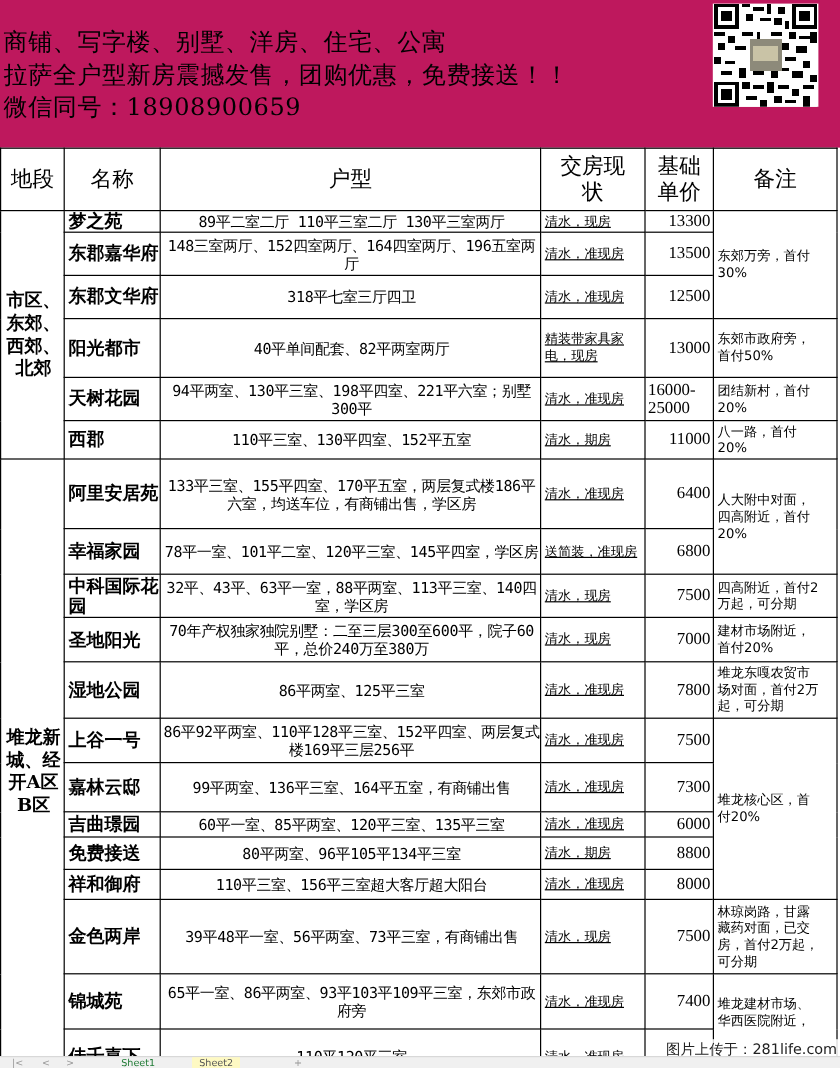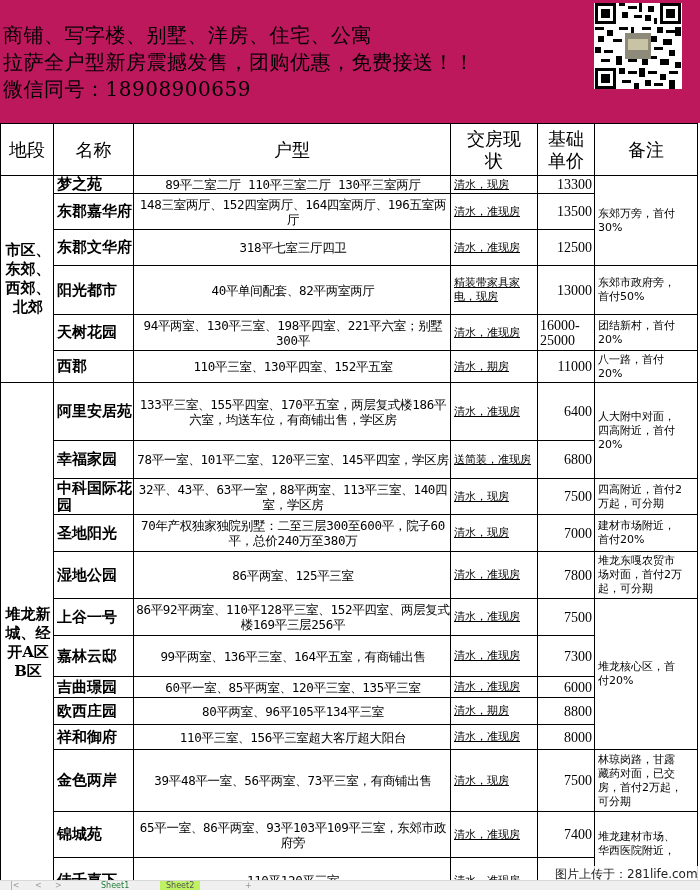--- a/index.html
+++ b/index.html
@@ -23,21 +23,21 @@
   td.name { font-family: "DejaVu Serif", serif; font-weight: bold; font-size: 15px; line-height: 17px; padding-left: 3px; }
   td.type { font-family: "DejaVu Sans Mono", monospace; font-size: 12.5px; line-height: 15px; padding-left: 2px; letter-spacing: -0.3px; text-align: center; }
   td.status { font-size: 11px; line-height: 14px; padding-left: 3px; text-decoration: underline; }
   td.price { font-size: 14px; text-align: right; padding-right: 2px; font-family: Liberation Serif, serif; }
   td.price.range { text-align: left; padding-left: 2px; line-height: 15px; }
   td.note { font-size: 11px; line-height: 14px; padding-left: 3px; padding-right: 14px; vertical-align: middle; }
 
   .tabbar { position: absolute; left: 0; top: 880px; width: 700px; height: 10px; background: #f0f0f0; border-top: 1px solid #d8d8d8; }
   .tab-nav { position: absolute; top: 0; font-size: 8px; color: #999; }
   .sheet-tab { position: absolute; top: 0; height: 10px; font-size: 8px; line-height: 10px; color: #1e7b34; padding: 0 6px; }
-  .sheet-tab.inactive { background: #bef264; color: #555; }
+  .sheet-tab.inactive { background: #fef9c3; color: #555; }
 
   .watermark { position: absolute; left: 553px; top: 866px; font-size: 12px; color: #222; background: rgba(255,255,255,0.85); white-space: nowrap; padding: 0 2px; }
 </style>
 </head>
 <body>
 
 <div class="header">
   <div class="header-line hl1">商铺、写字楼、别墅、洋房、住宅、公寓</div>
   <div class="header-line hl2">拉萨全户型新房震撼发售，团购优惠，免费接送！！</div>
   <div class="header-line hl3">微信同号：18908900659</div>
@@ -213,21 +213,21 @@
       <td class="status">清水，准现房</td>
       <td class="price">7300</td>
     </tr>
     <tr style="height:21px">
       <td class="name">吉曲璟园</td>
       <td class="type">60平一室、85平两室、120平三室、135平三室</td>
       <td class="status">清水，准现房</td>
       <td class="price">6000</td>
     </tr>
     <tr style="height:27px">
-      <td class="name">欧西庄园</td>
+      <td class="name">免费接送</td>
       <td class="type">80平两室、96平105平134平三室</td>
       <td class="status">清水，期房</td>
       <td class="price">8800</td>
     </tr>
     <tr style="height:25px">
       <td class="name">祥和御府</td>
       <td class="type">110平三室、156平三室超大客厅超大阳台</td>
       <td class="status">清水，准现房</td>
       <td class="price">8000</td>
     </tr>

